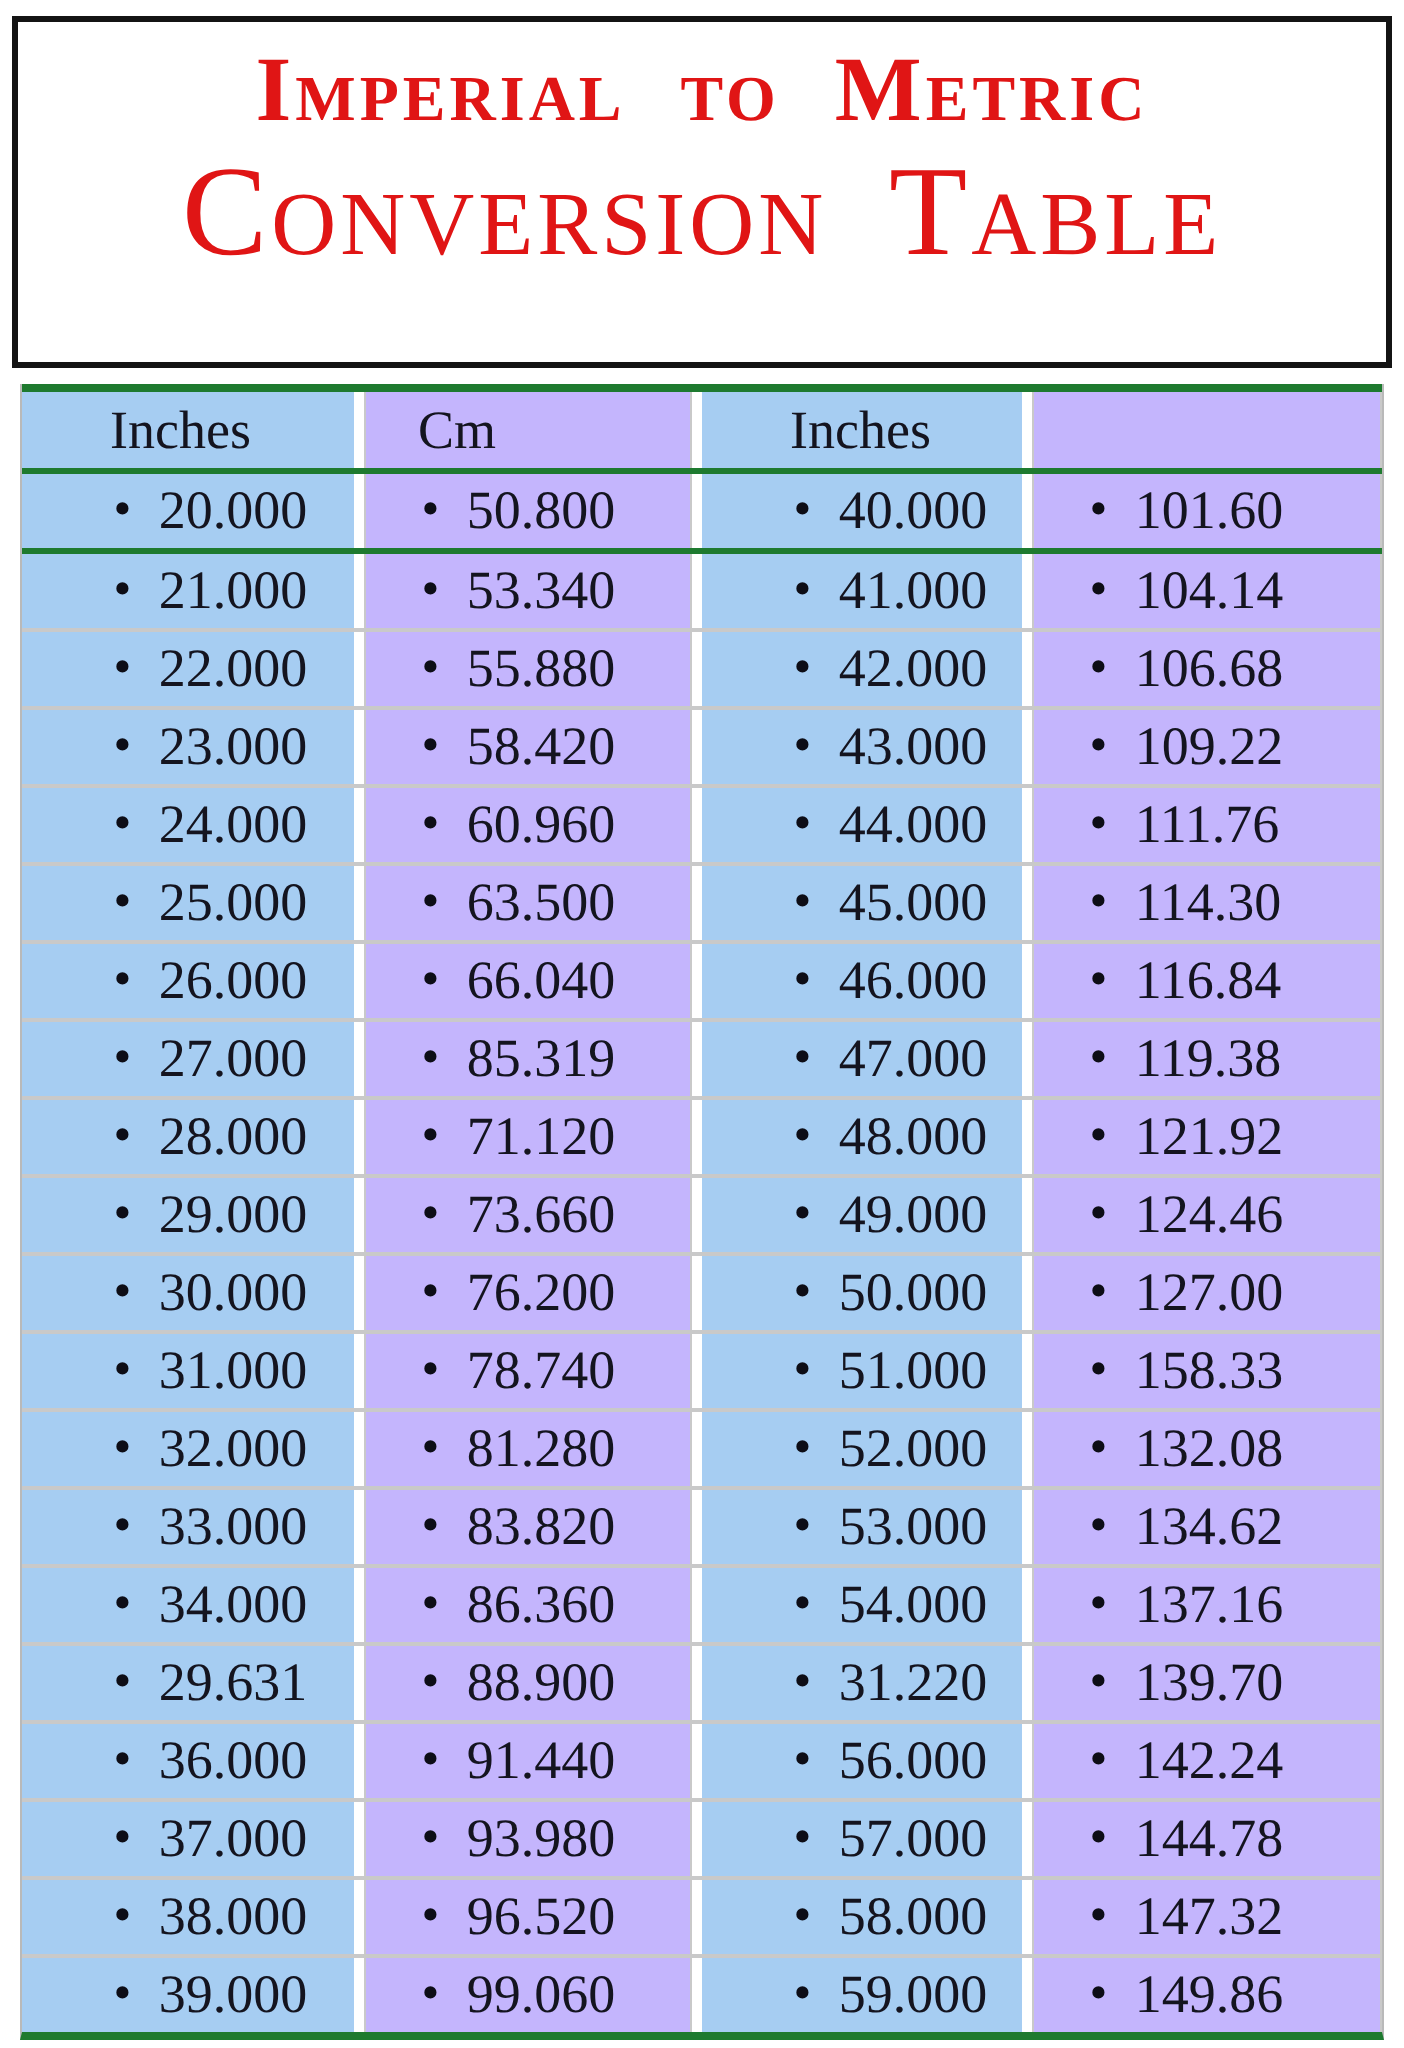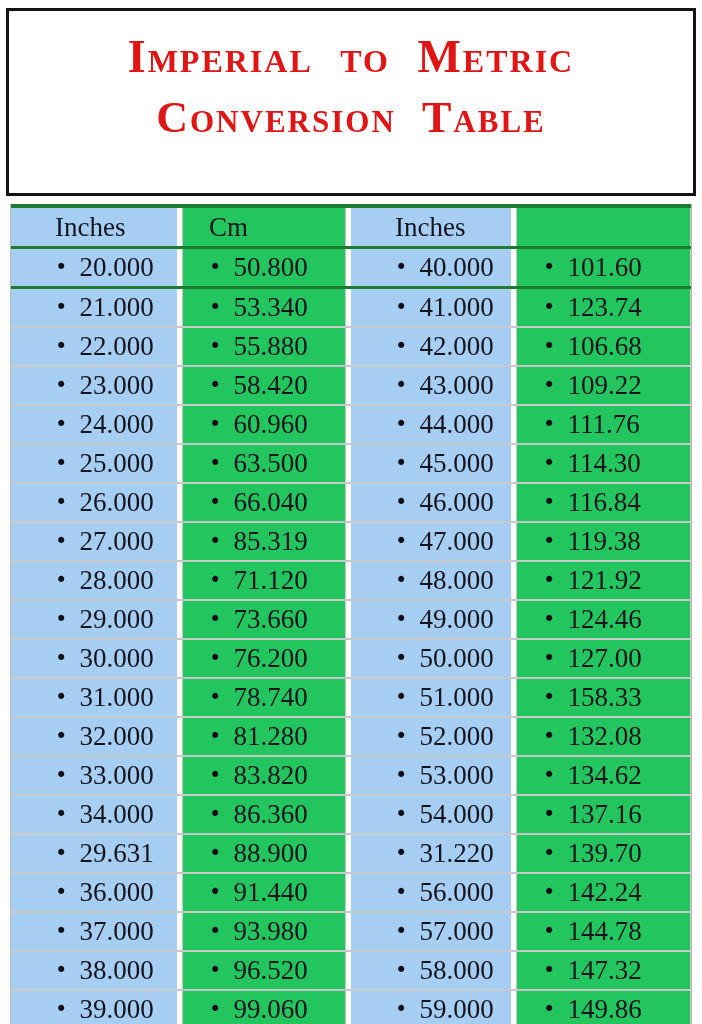--- a/index.html
+++ b/index.html
@@ -14,37 +14,37 @@
     overflow: hidden;
     box-sizing: border-box;
   }
 
   
   .header-box {
     margin: 8px 6px 8px 6px;
     border: 3px solid #141414;
     background: #ffffff;
     text-align: center;
-    padding-top: 16px;
+    padding-top: 4px;
     height: 166px;
     box-sizing: content-box;
   }
   .title-line1 {
     font-variant: small-caps;
     font-weight: 700;
     font-size: 46px;
     line-height: 60px;
     color: var(--title-red, #e01515);
     letter-spacing: 2px;
     word-spacing: 14px;
   }
   .title-line2 {
     font-variant: small-caps;
-    font-weight: 700;
-    font-size: 44px;
+    font-weight: 400;
+    font-size: 64px;
     line-height: 62px;
     color: var(--title-red, #e01515);
     letter-spacing: 2px;
     word-spacing: 14px;
   }
   .site-url {
     font-size: 37px;
     line-height: 42px;
     color: var(--url-green, #3baa70);
     font-weight: 400;
@@ -75,21 +75,21 @@
     box-sizing: border-box;
     padding-left: 26px;
     margin-right: 5px;
     font-size: 27px;
     color: #14141f;
     overflow: hidden;
     white-space: nowrap;
   }
   .c.blue { background: var(--cell-blue, #a6cdf2); padding-left: 44px; }
   .c.white {
-    background: #22c55e;
+    background: #c4b5fd;
     border-left: 1px solid #c9c9c9;
     border-right: 1px solid #c9c9c9;
   }
   .col0 { width: 166px; }
   .col1 { width: 164px; }
   .col2 { width: 160px; }
   .col3 { flex: 1; margin-right: 0; }
   .bullet {
     font-family: "DejaVu Sans", sans-serif;
     font-size: 21px;
@@ -141,21 +141,21 @@
         <div class="c white col1">
           <span class="bullet">•</span>
           <span>53.340</span>
         </div>
         <div class="c blue col2">
           <span class="bullet">•</span>
           <span>41.000</span>
         </div>
         <div class="c white col3">
           <span class="bullet">•</span>
-          <span>123.74</span>
+          <span>104.14</span>
         </div>
       </div>
       <div class="row">
         <div class="c blue col0">
           <span class="bullet">•</span>
           <span>22.000</span>
         </div>
         <div class="c white col1">
           <span class="bullet">•</span>
           <span>55.880</span>

